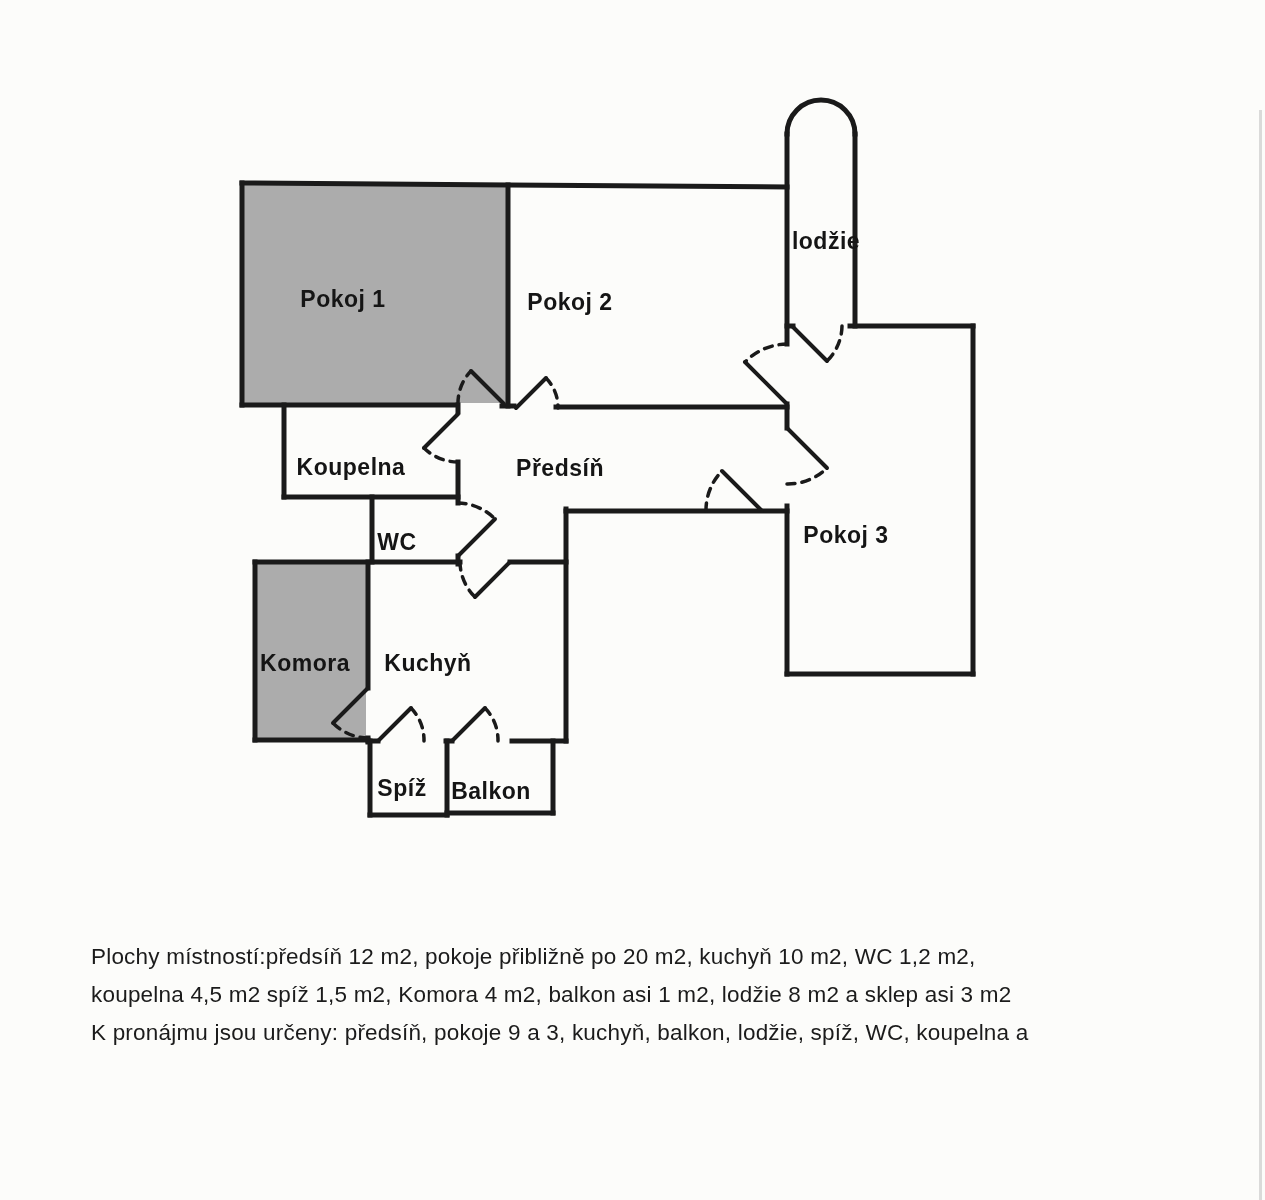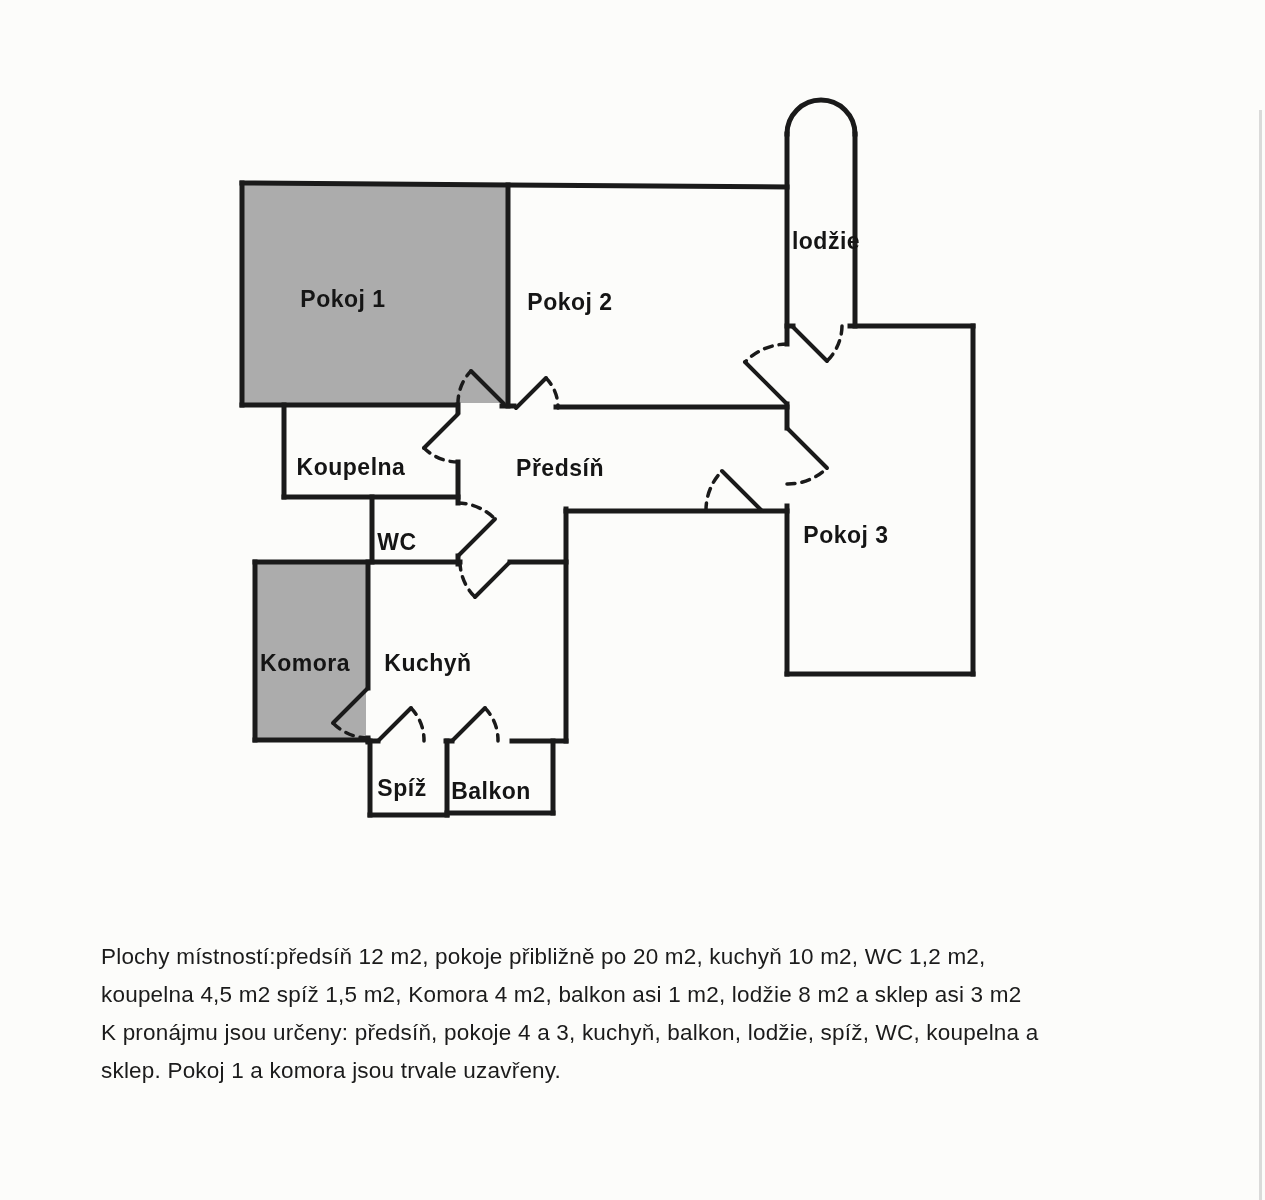--- a/index.html
+++ b/index.html
@@ -14,21 +14,21 @@
   .walls line, .walls path { fill:none; stroke-width:5; stroke-linecap:square; }
   .leaves line { stroke-width:4; stroke-linecap:round; }
   .dashes path { fill:none; stroke-width:3.5; stroke-dasharray:8 7; stroke-linecap:round; }
   .arc-wall { stroke-width:5; fill:none; }
   .room-label {
     font-family:"Liberation Sans", sans-serif;
     font-weight:700; font-size:23px; fill:#151515;
     text-anchor:middle; letter-spacing:0.5px;
   }
   #description {
-    position:absolute; left:101px; top:938px; width:1080px;
+    position:absolute; left:91px; top:938px; width:1080px;
     font-size:22.5px; line-height:38px; color:#1b1b1b;
     letter-spacing:0.2px;
   }
   .desc-line { white-space:nowrap; }
   #scan-edge {
     position:absolute; right:3px; top:110px; width:3px; height:1090px;
     background:#cfcfcd; opacity:0.75;
   }
 </style>
 </head>
@@ -128,18 +128,17 @@
     <text x="397" y="550" class="room-label">WC</text>
     <text x="305" y="671" class="room-label">Komora</text>
     <text x="428" y="671" class="room-label">Kuchyň</text>
     <text x="402" y="796" class="room-label">Spíž</text>
     <text x="491" y="799" class="room-label">Balkon</text>
   </svg>
 
   <div id="description">
     <div class="desc-line">Plochy místností:předsíň 12 m2, pokoje přibližně po 20 m2, kuchyň 10 m2, WC 1,2 m2,</div>
     <div class="desc-line">koupelna 4,5 m2 spíž 1,5 m2, Komora 4 m2, balkon asi 1 m2, lodžie 8 m2 a sklep asi 3 m2</div>
-    <div class="desc-line">K pronájmu jsou určeny: předsíň, pokoje 4 a 3, kuchyň, balkon, lodžie, spíž, WC, koupelna a</div>
-    <div class="desc-line">sklep. Pokoj 1 a komora jsou trvale uzavřeny.</div>
+    <div class="desc-line">K pronájmu jsou určeny: předsíň, pokoje 9 a 3, kuchyň, balkon, lodžie, spíž, WC, koupelna a</div>
   </div>
 
   <div id="scan-edge"></div>
 </div>
 
 </body></html>

